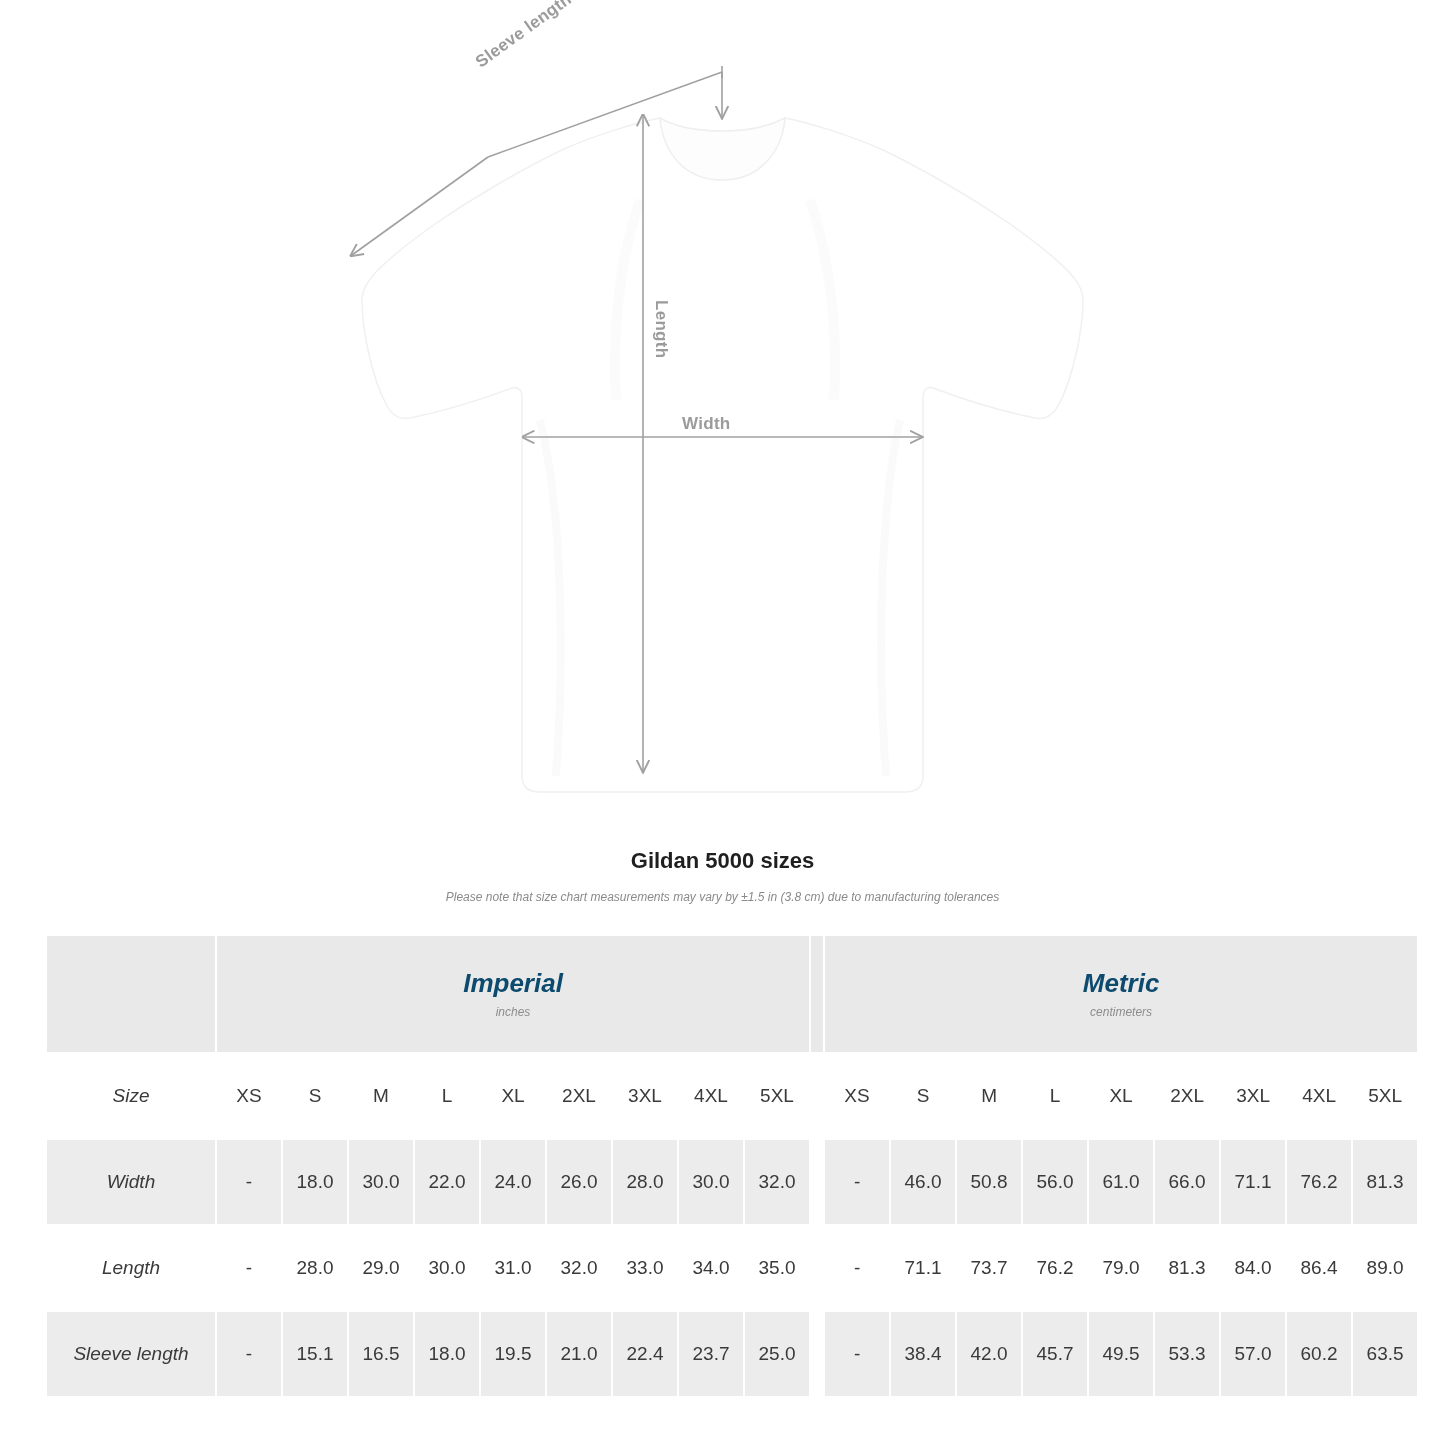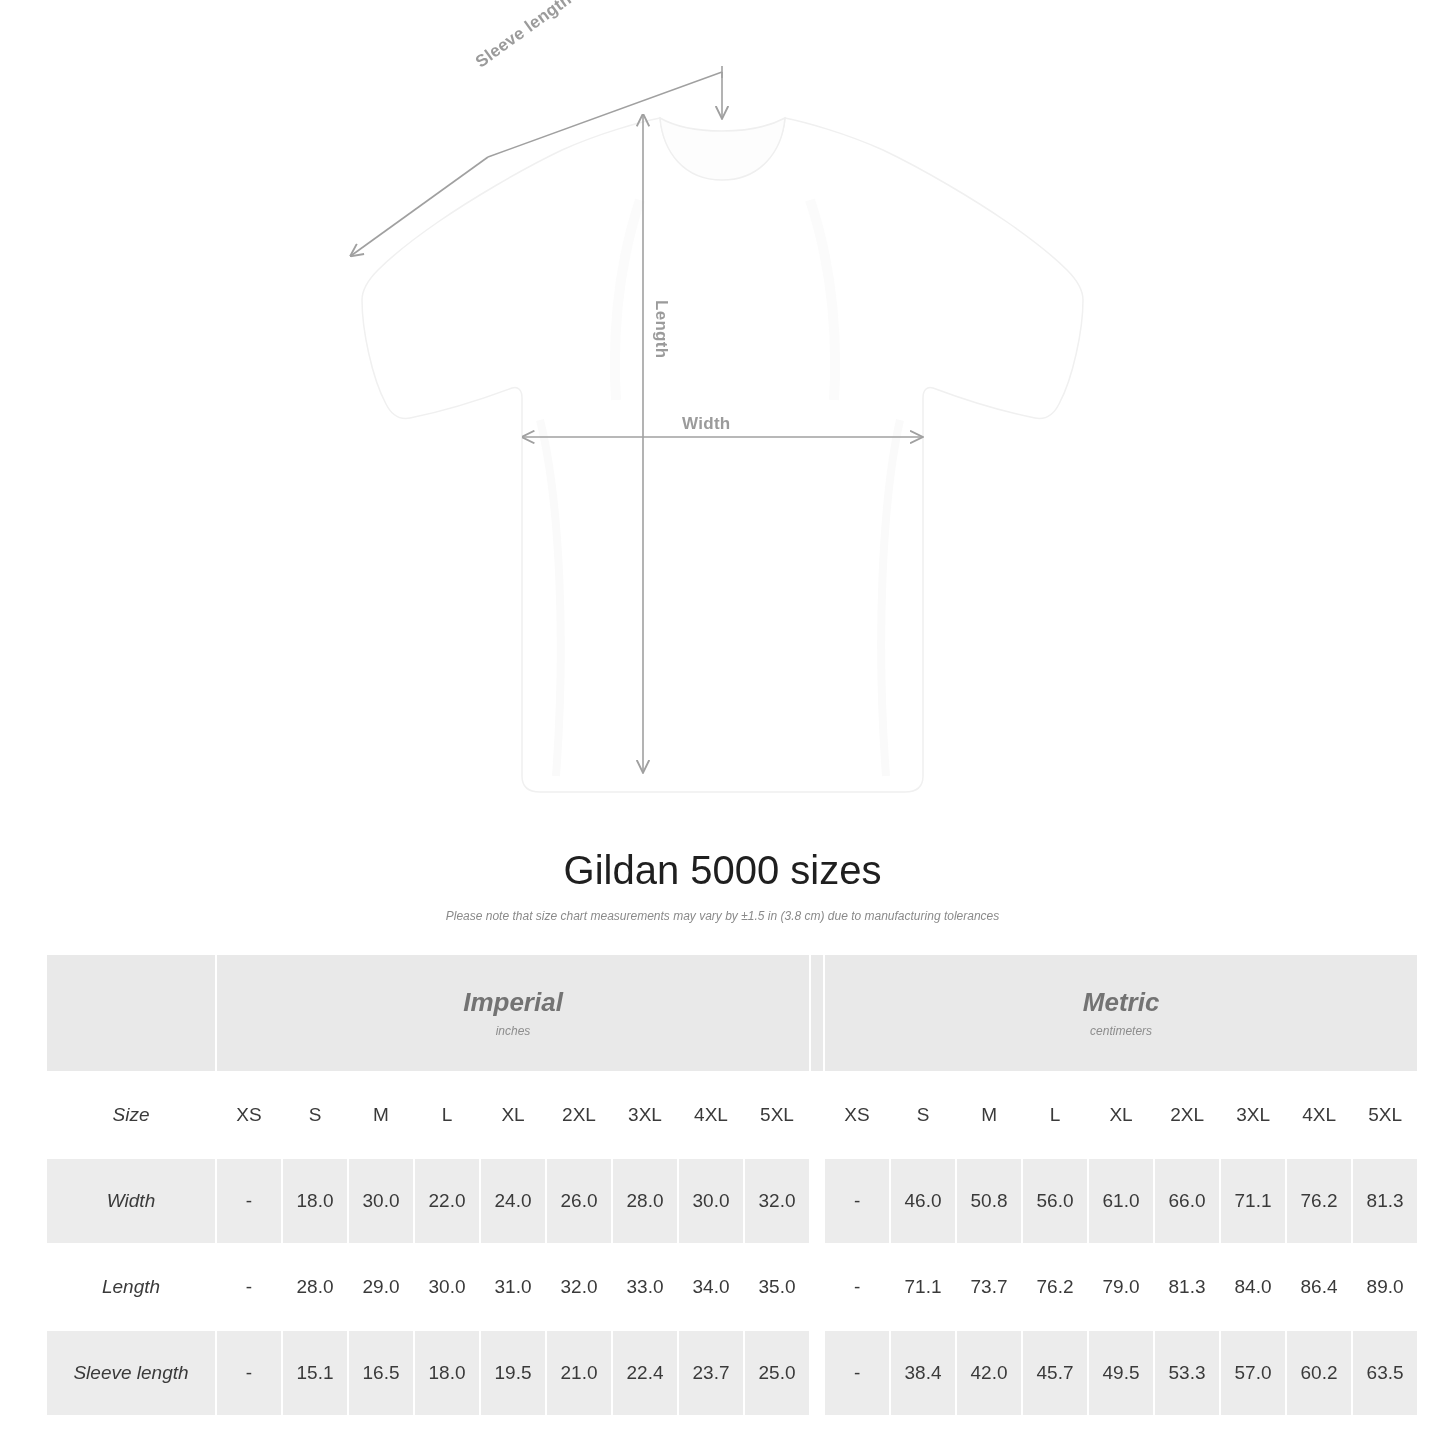--- a/index.html
+++ b/index.html
@@ -58,22 +58,22 @@
     left: 682px;
     top: 414px;
   }
 
   
   .title-block {
     text-align: center;
     margin-top: 18px;
   }
   .chart-title {
-    font-size: 40px;
-    font-weight: normal;
+    font-size: 22px;
+    font-weight: bold;
     color: #1f1f1f;
     margin: 0;
   }
   .chart-note {
     font-size: 12px;
     font-style: italic;
     color: #8a8a8a;
     margin: 16px 0 0 0;
   }
 
@@ -99,21 +99,21 @@
   }
   .unit-head {
     background: #e9e9e9;
     height: 116px;
     vertical-align: middle;
   }
   .unit-head .unit-name {
     font-size: 26px;
     font-style: italic;
     font-weight: bold;
-    color: #737373;
+    color: #0c4a6e;
     line-height: 1.15;
     text-align: center;
   }
   .unit-head .unit-sub {
     font-size: 12px;
     font-style: italic;
     color: #8d8d8d;
     margin-top: 6px;
   }
 

